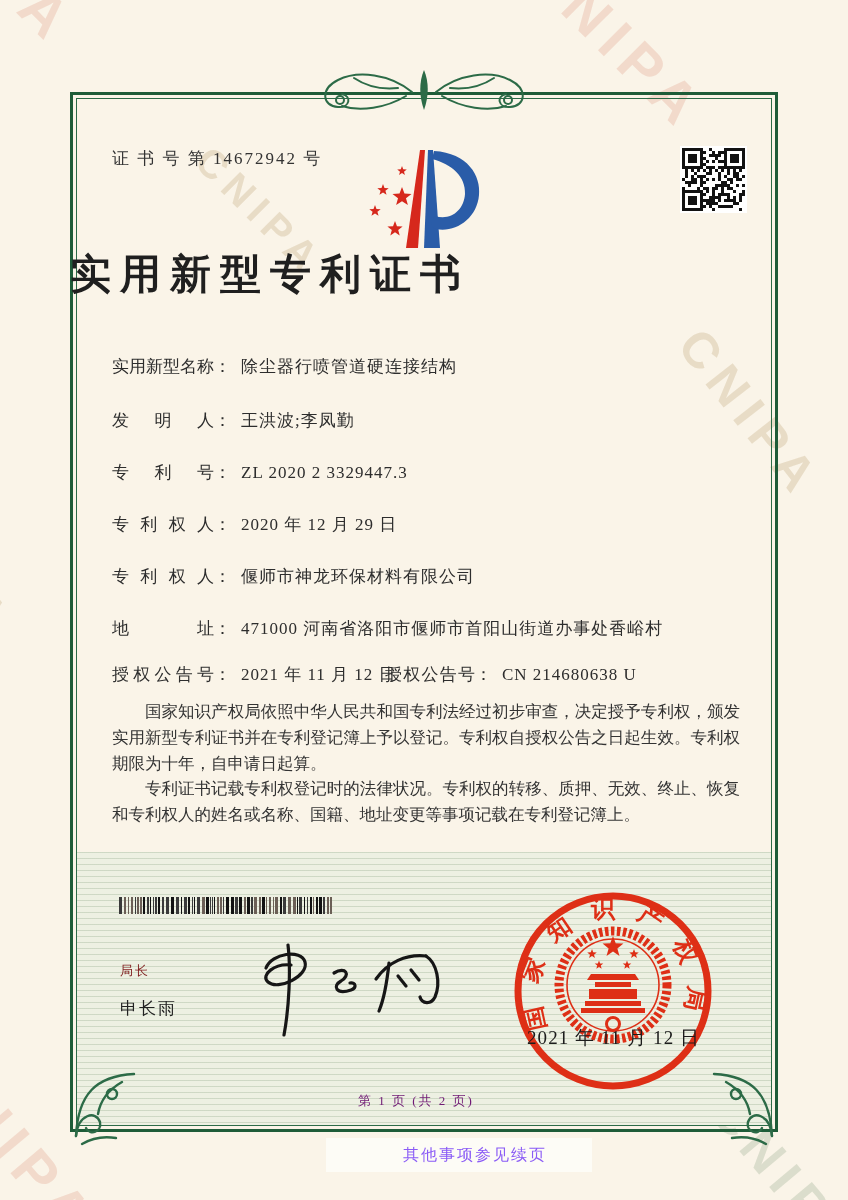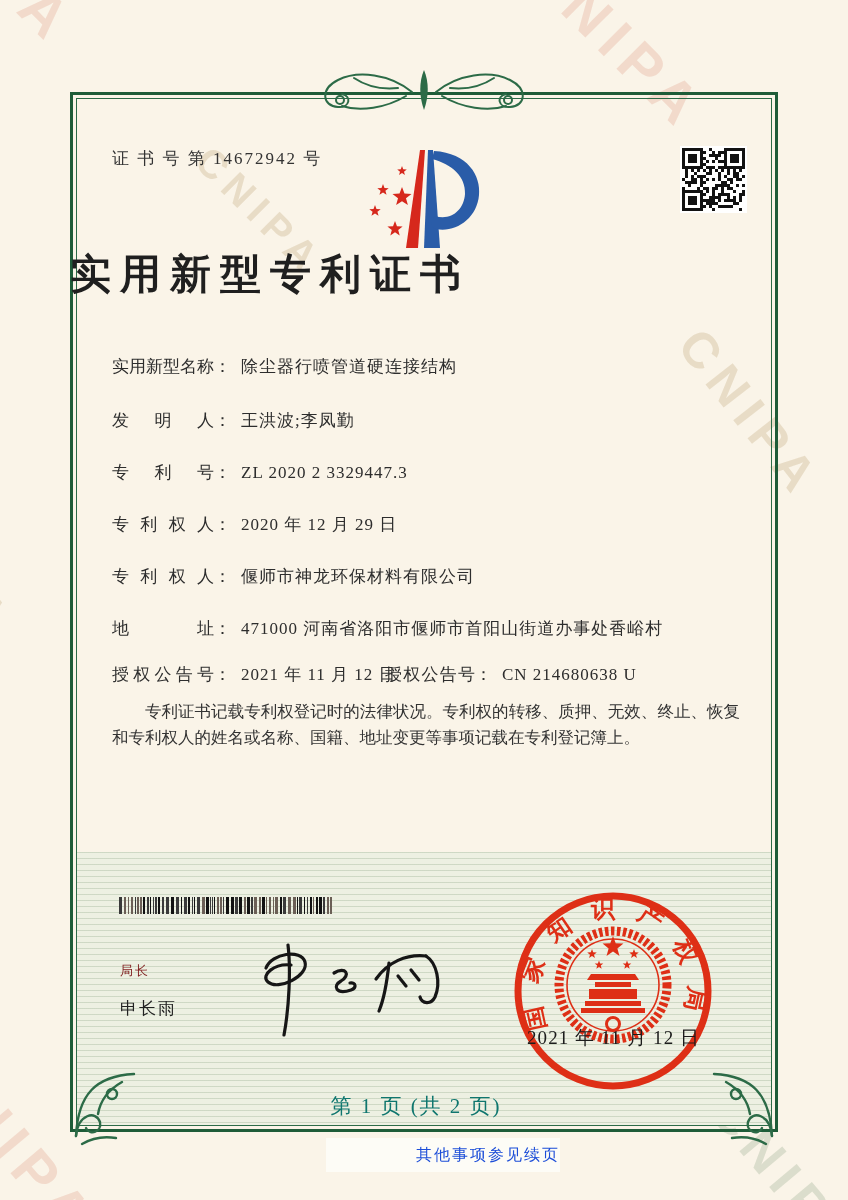--- a/index.html
+++ b/index.html
@@ -62,25 +62,25 @@
   .body-text p{margin:0; text-indent:2em;}
   
   .barcode{position:absolute; left:119px; top:897px;}
   .sig-title{position:absolute; left:120px; top:962px; font-size:13px; letter-spacing:2px;
     font-family:"Liberation Sans","DejaVu Sans",sans-serif; color:#7f1d1d;}
   .sig-name{position:absolute; left:120px; top:997px; font-size:17px; letter-spacing:2px;
     font-family:"Liberation Sans","DejaVu Sans",sans-serif; color:#222;}
   .autograph{position:absolute; left:238px; top:938px;}
   .seal{position:absolute; left:510px; top:888px;}
   .page-info{position:absolute; left:70px; right:86px; top:1092px; text-align:center;
-    font-size:21px; letter-spacing:2px; color:#0f766e;}
+    font-size:13px; letter-spacing:2px; color:#701a75;}
   .continuation{
     position:absolute; left:326px; top:1138px; width:234px; height:34px;
-    background:#fdfcf6; text-align:right; line-height:34px; font-size:16px;
-    letter-spacing:2px; color:#1d4ed8;
+    background:#fdfcf6; text-align:center; line-height:34px; font-size:16px;
+    letter-spacing:2px; color:#8b5cf6;padding-left:32px;
   }
 </style>
 </head>
 <body>
 
 <div class="page">
 
   <div class="wm wm-pink" style="left:-70px;  top:-150px; font-size:58px; letter-spacing:10px; transform:rotate(45deg);">CNIPA</div>
   <div class="wm wm-tan" style="left:218px;  top:138px;  font-size:40px; letter-spacing:8px;  transform:rotate(45deg);">CNIPA</div>
   <div class="wm wm-pink" style="left:560px;  top:-64px;  font-size:58px; letter-spacing:10px; transform:rotate(45deg);">CNIPA</div>
@@ -397,20 +397,21 @@
     <span class="flabel">地址</span><span class="fcolon">：</span><span class="fvalue">471000 河南省洛阳市偃师市首阳山街道办事处香峪村</span>
   </div>
   <div class="frow" style="top:663px">
     <span class="flabel">授权公告号</span><span class="fcolon">：</span><span class="fvalue">2021 年 11 月 12 日</span>
     <span class="pair2">
       <span class="flabel">授权公告号</span><span class="fcolon">：</span><span class="fvalue">CN 214680638 U</span>
     </span>
   </div>
 
   <div class="body-text">
+    <p>国家知识产权局依照中华人民共和国专利法经过初步审查，决定授予专利权，颁发实用新型专利证书并在专利登记簿上予以登记。专利权自授权公告之日起生效。专利权期限为十年，自申请日起算。</p>
     <p>专利证书记载专利权登记时的法律状况。专利权的转移、质押、无效、终止、恢复和专利权人的姓名或名称、国籍、地址变更等事项记载在专利登记簿上。</p>
   </div>
 
   <svg id="barcode" class="barcode" width="218" height="17" viewBox="0 0 218 17">
       <rect x="0" y="0" width="3" height="17" fill="#3a3a3a"></rect>
       <rect x="5" y="0" width="2" height="17" fill="#6b5f56"></rect>
       <rect x="9" y="0" width="1" height="17" fill="#6b5f56"></rect>
       <rect x="12" y="0" width="2" height="17" fill="#6b5f56"></rect>
       <rect x="16" y="0" width="1" height="17" fill="#3a3a3a"></rect>
       <rect x="18" y="0" width="2" height="17" fill="#6b5f56"></rect>

